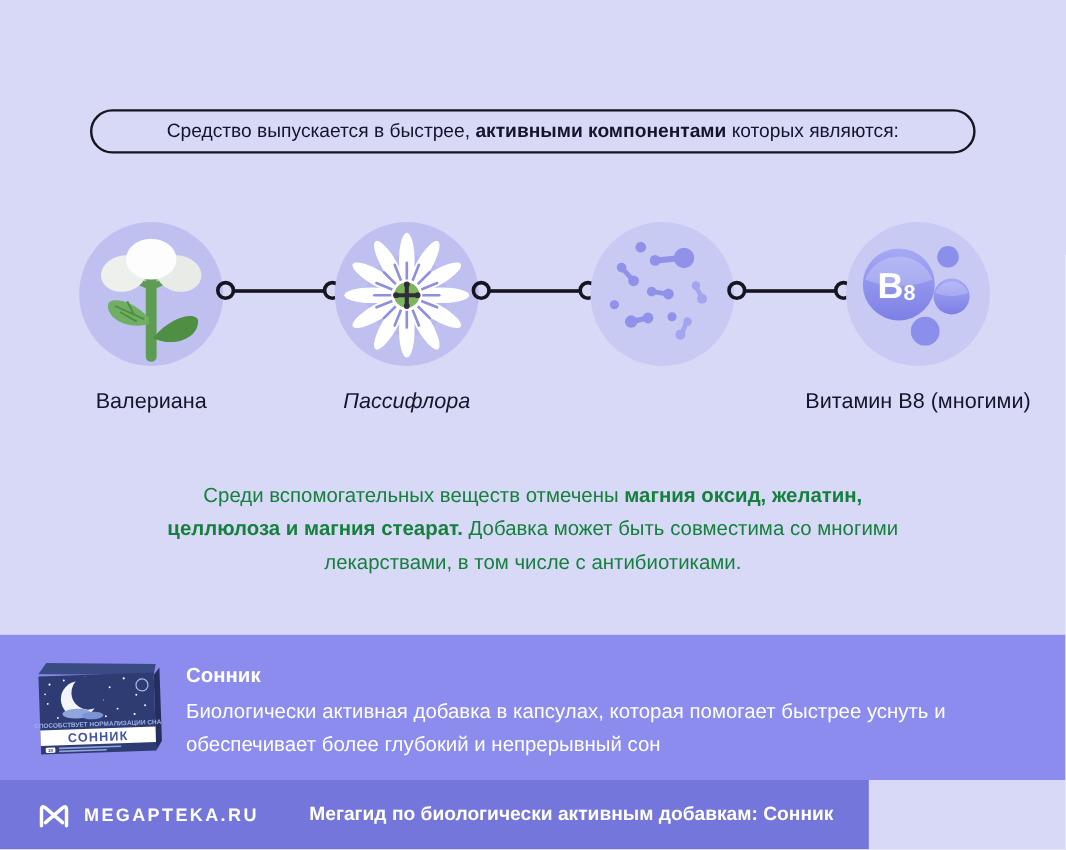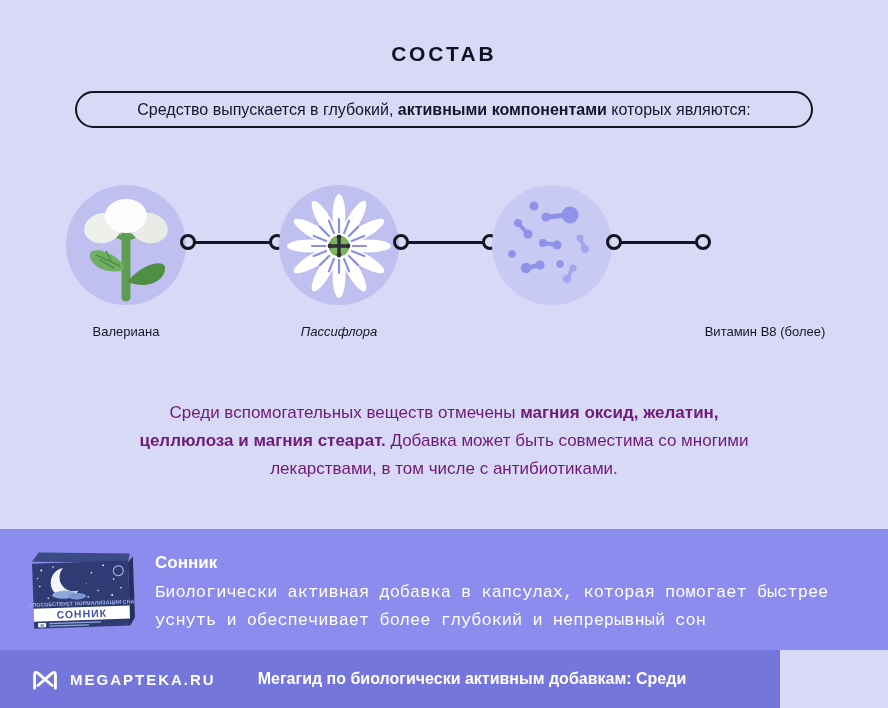--- a/index.html
+++ b/index.html
@@ -24,77 +24,76 @@
   
   .ing-circle{
     position:absolute; top:185px; width:120px; height:120px;
     border-radius:50%;
   }
   .c-dark{ background:#bfc0f0; }
   .c-light{ background:#c9caf4; }
   .ing-circle svg{ position:absolute; inset:0; }
   .ing-label{
     position:absolute; top:324px; width:220px;
-    text-align:center; font-size:13px; color:#15152a;
+    text-align:center; font-size:18px; color:#15152a;
   }
   
   .connector{ position:absolute; top:234px; width:105px; height:16px; }
   .connector .ring{
     position:absolute; top:0; width:16px; height:16px;
     border:3px solid #15151f; border-radius:50%; background:transparent;
   }
   .connector .ring.left{ left:0; }
   .connector .ring.right{ right:0; }
   .connector .wire{
     position:absolute; top:7px; left:14px; right:14px; height:3px;
     background:#15151f;
   }
   
   .excipients{
     position:absolute; top:399px; left:134px; width:620px;
-    text-align:center; font-size:17px; line-height:28px; color:#701a75;
+    text-align:center; font-size:17px; line-height:28px; color:#15803d;
   }
   .excipients b{ font-weight:800; }
   
   .product-band{
     position:absolute; top:529px; left:0; width:888px; height:121px;
     background:#8b8cee;
   }
   .product-box{ position:absolute; top:18px; left:28px; width:112px; height:88px; }
   .product-title{
     position:absolute; top:24px; left:155px;
     font-size:17px; font-weight:800; color:#ffffff;
   }
   .product-desc{
     position:absolute; top:50px; left:155px; width:700px;
-    font-size:17px; line-height:28px; color:#ffffff;font-family:Liberation Mono, monospace;
+    font-size:17px; line-height:28px; color:#ffffff;
   }
   
   .footer{
-    position:absolute; top:650px; left:0; width:780px; height:58px;
+    position:absolute; top:650px; left:0; width:724px; height:58px;
     background:#7476db; display:flex; align-items:center;
   }
   .footer-logo{ margin-left:30px; width:30px; height:28px; flex:0 0 auto; }
   .footer-brand{
     margin-left:10px; font-size:15px; font-weight:800;
     letter-spacing:2px; color:#ffffff;
   }
   .footer-tagline{
     margin-left:42px; font-size:16px; font-weight:700; color:#ffffff;
   }
 </style>
 </head>
 <body>
 
 <div class="page">
 
-  <div class="title">СОСТАВ</div>
 
   <div class="pill">
-    <span><span>Средство выпускается в глубокий, </span><b>активными компонентами</b><span> которых являются:</span></span>
+    <span><span>Средство выпускается в быстрее, </span><b>активными компонентами</b><span> которых являются:</span></span>
   </div>
 
   <div class="ing-circle c-dark" style="left:66px;">
     <svg viewBox="0 0 120 120">
       <path d="M60 46 L60 112" stroke="#5f9c53" stroke-width="9" stroke-linecap="round" fill="none"></path>
       <path d="M60 54 Q48 50 40 44" stroke="#5f9c53" stroke-width="5" stroke-linecap="round" fill="none"></path>
       <path d="M60 54 Q72 50 80 44" stroke="#5f9c53" stroke-width="5" stroke-linecap="round" fill="none"></path>
       <path d="M62 96 C78 77 98 75 99 82 C100 96 80 105 62 97 Z" fill="#4f8f44"></path>
       <path d="M58 80 C44 64 25 62 24 69 C23 81 41 90 58 85 Z" fill="#6fae63"></path>
       <path d="M30 70 L54 81 M40 66 L46 78 M34 75 L48 83" stroke="#4f8f44" stroke-width="1.6" fill="none"></path>
@@ -220,24 +219,41 @@
       </g>
     </svg>
   </div>
 
   <div class="connector" style="left:606px;">
     <span class="ring left"></span>
     <span class="wire"></span>
     <span class="ring right"></span>
   </div>
 
+  <div class="ing-circle c-light" style="left:705px;">
+    <svg viewBox="0 0 120 120">
+      <defs>
+        <linearGradient id="bub" x1="0" y1="0" x2="0" y2="1">
+          <stop offset="0" stop-color="#a6a9f4"></stop>
+            <stop offset="1" stop-color="#7d80e4"></stop>
+        </linearGradient>
+      </defs>
+      <circle cx="44" cy="52" r="30" fill="url(#bub)"></circle>
+      <path d="M16 48 A30 30 0 0 1 72 48 A40 18 0 0 1 16 48 Z" fill="rgba(255,255,255,0.22)"></path>
+      <circle cx="85" cy="29" r="9" fill="#8b8eea"></circle>
+      <circle cx="88" cy="62" r="15" fill="url(#bub)"></circle>
+      <path d="M74 59 A15 15 0 0 1 102 59 A20 9 0 0 1 74 59 Z" fill="rgba(255,255,255,0.2)"></path>
+      <circle cx="66" cy="91" r="12" fill="#8b8eea"></circle>
+      <text x="42" y="63" text-anchor="middle" font-family="Liberation Sans, sans-serif" font-size="30" font-weight="bold" fill="#ffffff"><tspan>B</tspan><tspan font-size="18" dy="2">8</tspan></text>
+    </svg>
+  </div>
 
   <div class="ing-label" style="left:16px;">Валериана</div>
   <div class="ing-label" style="left:229px;font-style:italic;">Пассифлора</div>
-  <div class="ing-label" style="left:655px;">Витамин B8 (более)</div>
+  <div class="ing-label" style="left:655px;">Витамин B8 (многими)</div>
 
   <div class="excipients">
     <span>Среди вспомогательных веществ отмечены </span><b>магния оксид, желатин, целлюлоза и магния стеарат.</b><span> Добавка может быть совместима со многими лекарствами, в том числе с антибиотиками.</span>
   </div>
 
   <div class="product-band">
     <div class="product-box">
       <svg viewBox="0 0 112 88" style="transform:rotate(-2deg);">
         <polygon points="5,13 12,4 103,8 101,17" fill="#3a4a85"></polygon>
         <polygon points="101,17 106,11 106,72 101,80" fill="#242f5e"></polygon>
@@ -278,16 +294,16 @@
   </div>
 
   <div class="footer">
     <svg class="footer-logo" viewBox="0 0 46 40">
       <g fill="none" stroke="#ffffff" stroke-width="4.4" stroke-linecap="round" stroke-linejoin="round">
         <path d="M7 34 V14 Q7 7 12.5 11.5 L34 30"></path>
         <path d="M39 34 V14 Q39 7 33.5 11.5 L12 30"></path>
       </g>
     </svg>
     <span class="footer-brand">MEGAPTEKA.RU</span>
-    <span class="footer-tagline">Мегагид по биологически активным добавкам: Среди</span>
+    <span class="footer-tagline">Мегагид по биологически активным добавкам: Сонник</span>
   </div>
 
 </div>
 
 </body></html>

